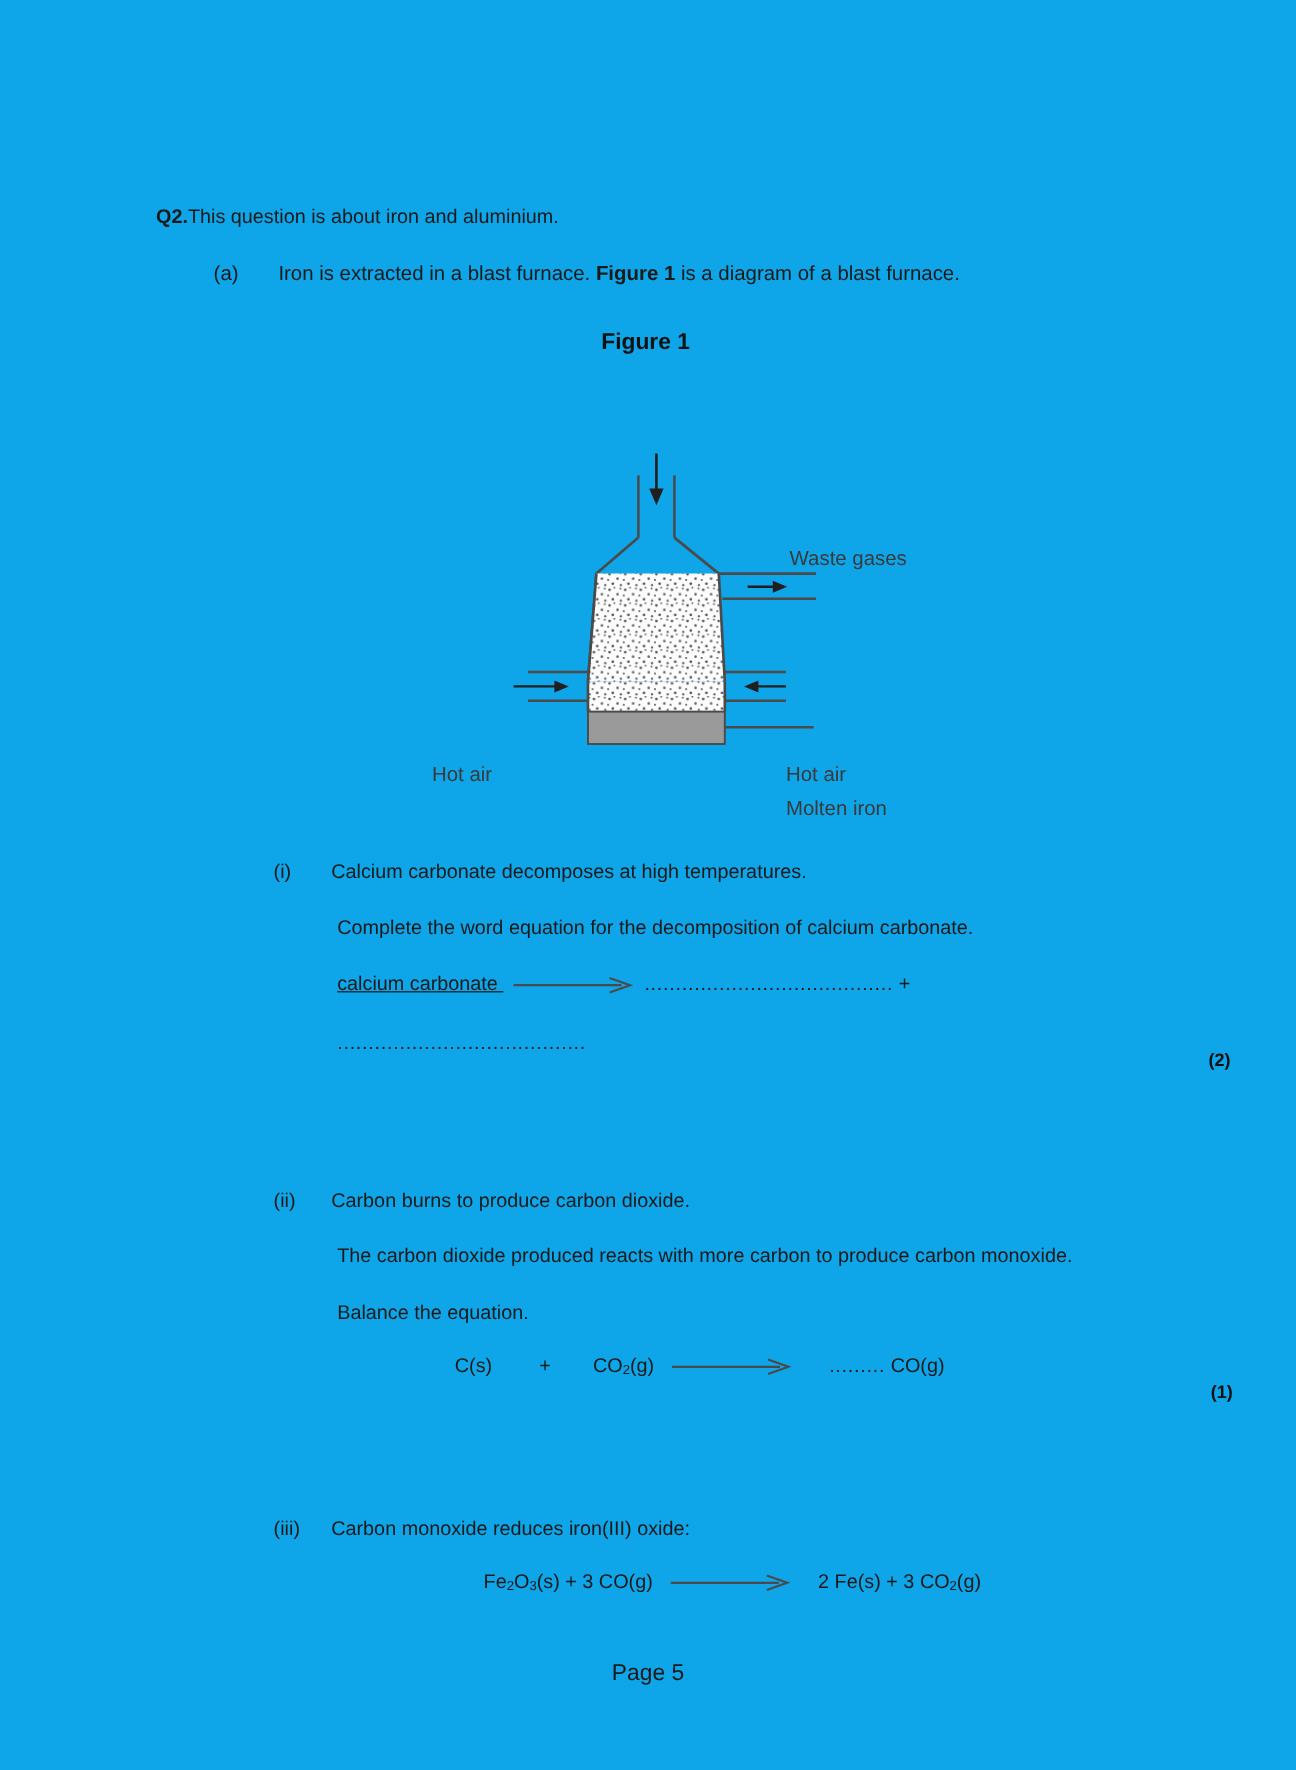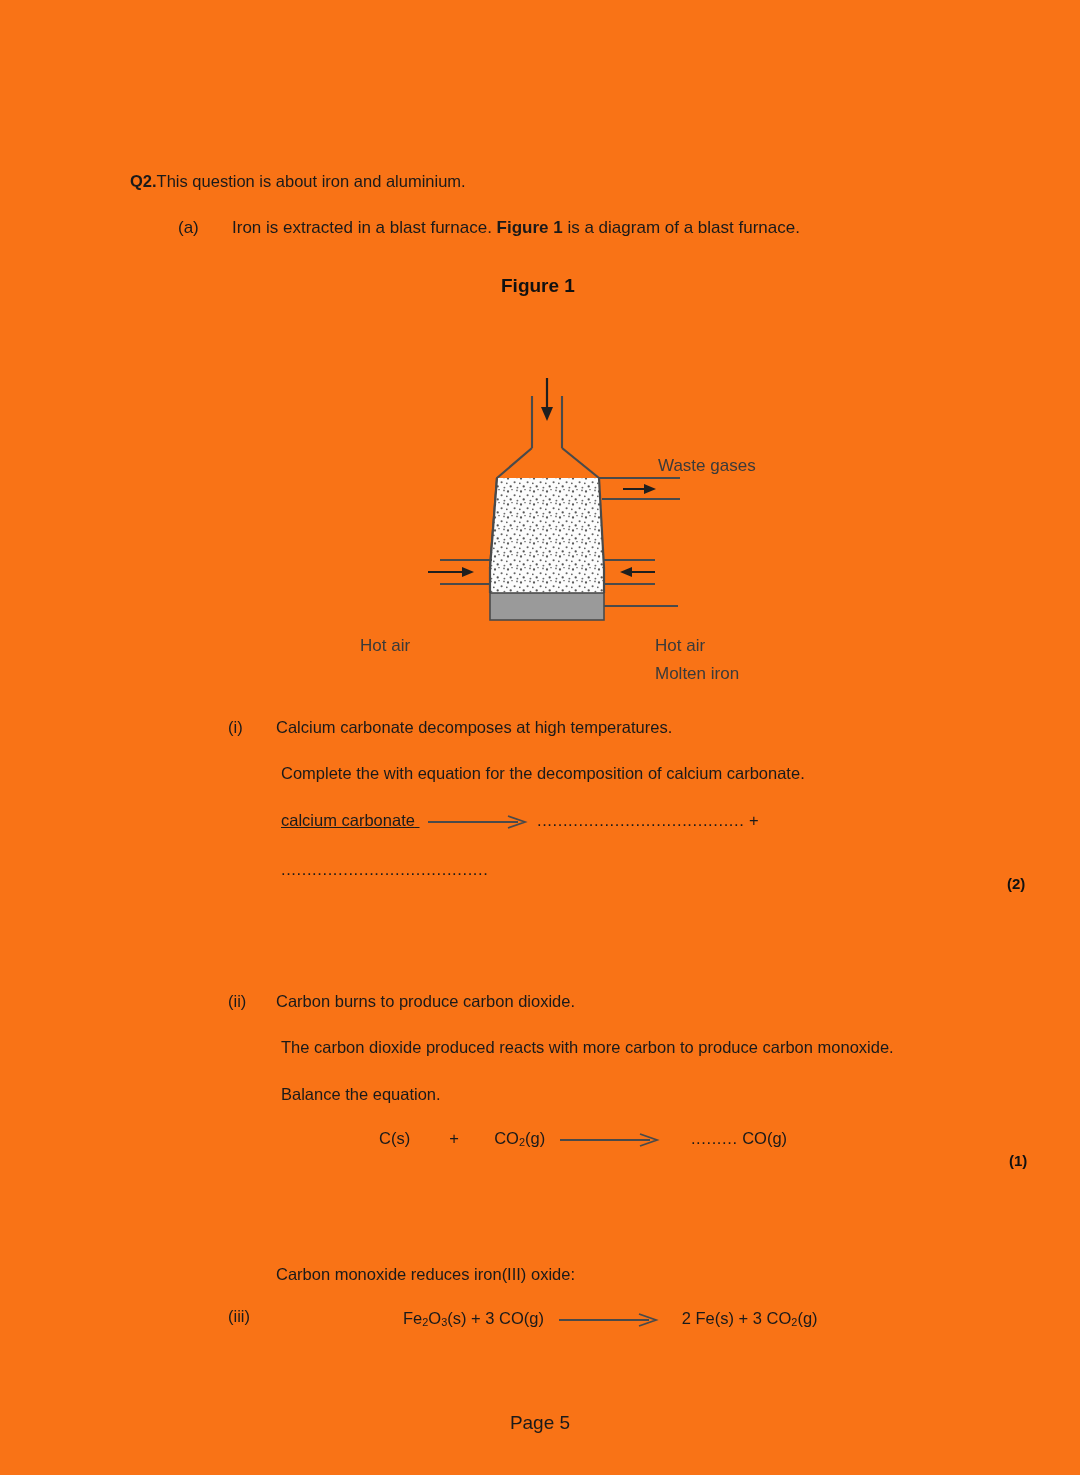--- a/index.html
+++ b/index.html
@@ -12,21 +12,21 @@
     height: 1475px;
     position: relative;
     font-family: "Liberation Sans", sans-serif;
     color: #1a1a1a;
     overflow: hidden;
   }
 
   .page {
     position: absolute;
     inset: 0;
-    background: #f97316;
+    background: #0ea5e9;
   }
 
   
   .q-heading {
     position: absolute;
     left: 130px;
     top: 171px;
     font-size: 16.5px;
     line-height: 1.3;
     white-space: nowrap;
@@ -105,21 +105,21 @@
   .eq-i-left { left: 281px; top: 810px; text-decoration: underline; }
   .eq-i-dots { left: 537px; top: 810px; }
   .eq-i-dots2{ left: 281px; top: 859px; }
 
   .roman-ii  { left: 228px; top: 991px; }
   .txt-ii-1  { left: 276px; top: 991px; }
   .txt-ii-2  { left: 281px; top: 1037px; }
   .txt-ii-3  { left: 281px; top: 1084px; }
   .eq-ii     { left: 379px; top: 1128px; }
 
-  .roman-iii { left: 228px; top: 1264px; margin-top: 42px; }
+  .roman-iii { left: 228px; top: 1264px; }
   .txt-iii-1 { left: 276px; top: 1264px; }
   .eq-iii    { left: 403px; top: 1308px; }
 
   .marks {
     position: absolute;
     font-size: 15px;
     font-weight: bold;
     color: #111;
   }
   .marks-2 { left: 1007px; top: 875px; }
@@ -127,21 +127,20 @@
 
   .footer {
     position: absolute;
     left: 0;
     top: 1384px;
     width: 1080px;
     text-align: center;
     font-size: 19px;
     color: #1a1a1a;
     font-family: "Liberation Sans", sans-serif;
-    margin-top: 28px;
   }
 
   
   .arrow-inline {
     display: inline-block;
     vertical-align: middle;
     margin: 0 6px;
   }
   .dots { letter-spacing: 0.6px; }
   sub { font-size: 0.66em; vertical-align: -0.22em; }
@@ -222,21 +221,21 @@
     </svg>
 
     <div class="fig-label lbl-waste">Waste gases</div>
     <div class="fig-label lbl-hotair-l">Hot air</div>
     <div class="fig-label lbl-hotair-r">Hot air</div>
     <div class="fig-label lbl-molten">Molten iron</div>
   </div>
 
   <div class="subpart roman-i">(i)</div>
   <div class="subpart txt-i-1">Calcium carbonate decomposes at high temperatures.</div>
-  <div class="subpart txt-i-2">Complete the with equation for the decomposition of calcium carbonate.</div>
+  <div class="subpart txt-i-2">Complete the word equation for the decomposition of calcium carbonate.</div>
 
   <div class="subpart eq-i-left">
     <span>calcium carbonate</span>
     <svg class="arrow-inline" width="106" height="16" viewBox="0 0 106 16">
       <line x1="2" y1="8" x2="92" y2="8" stroke="#4a4a4a" stroke-width="1.8"></line>
       <path d="M 82,2 L 99,8 L 82,14" fill="none" stroke="#4a4a4a" stroke-width="1.8"></path>
     </svg>
   </div>
   <div class="subpart eq-i-dots">
     <span class="dots">........................................</span>

